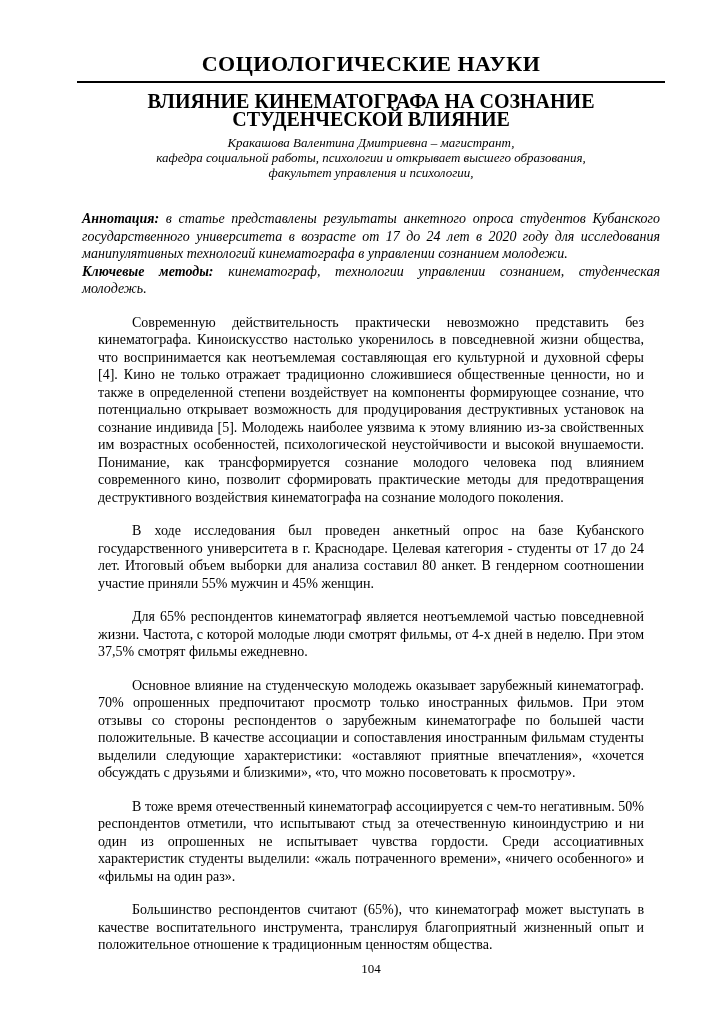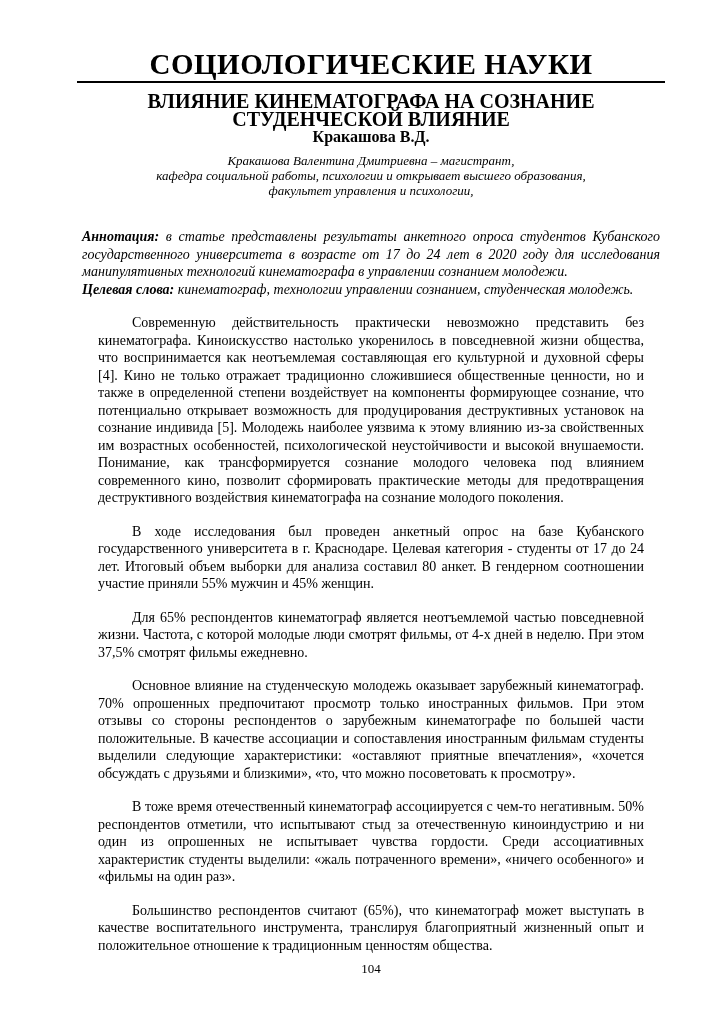--- a/index.html
+++ b/index.html
@@ -18,21 +18,21 @@
   .page {
     position: absolute;
     left: 82px;
     top: 0;
     width: 578px;
     height: 1013px;
   }
   .section-header {
     margin-top: 50px;
     text-align: center;
-    font-size: 29px;
+    font-size: 22px;
     font-weight: bold;
     letter-spacing: 0.5px;
     line-height: 28px;
   }
   .header-rule {
     border: none;
     border-top: 2.5px solid #000000;
     margin: 3px -5px 0 -5px;
   }
   .article-title {
@@ -91,31 +91,30 @@
 
   <div class="section-header">СОЦИОЛОГИЧЕСКИЕ НАУКИ</div>
 
   <hr class="header-rule">
 
   <div class="article-title">
     <div>ВЛИЯНИЕ КИНЕМАТОГРАФА НА СОЗНАНИЕ</div>
     <div>СТУДЕНЧЕСКОЙ ВЛИЯНИЕ</div>
   </div>
 
-  <div class="author">Кракашова В.Д.</div>
 
   <div class="affiliation">
     <div>Кракашова Валентина Дмитриевна – магистрант,</div>
     <div>кафедра социальной работы, психологии и открывает высшего образования,</div>
     <div>факультет управления и психологии,</div>
   </div>
 
   <div class="abstract-block">
     <div><span class="label">Аннотация:</span> <span>в статье представлены результаты анкетного опроса студентов Кубанского государственного университета в возрасте от 17 до 24 лет в 2020 году для исследования манипулятивных технологий кинематографа в управлении сознанием молодежи.</span></div>
-    <div><span class="label">Целевая слова:</span> <span>кинематограф, технологии управлении сознанием, студенческая молодежь.</span></div>
+    <div><span class="label">Ключевые методы:</span> <span>кинематограф, технологии управлении сознанием, студенческая молодежь.</span></div>
   </div>
 
   <div class="body-text">
     <p>Современную действительность практически невозможно представить без кинематографа. Киноискусство настолько укоренилось в повседневной жизни общества, что воспринимается как неотъемлемая составляющая его культурной и духовной сферы [4]. Кино не только отражает традиционно сложившиеся общественные ценности, но и также в определенной степени воздействует на компоненты формирующее сознание, что потенциально открывает возможность для продуцирования деструктивных установок на сознание индивида [5]. Молодежь наиболее уязвима к этому влиянию из-за свойственных им возрастных особенностей, психологической неустойчивости и высокой внушаемости. Понимание, как трансформируется сознание молодого человека под влиянием современного кино, позволит сформировать практические методы для предотвращения деструктивного воздействия кинематографа на сознание молодого поколения.</p>
     <p>В ходе исследования был проведен анкетный опрос на базе Кубанского государственного университета в г. Краснодаре. Целевая категория - студенты от 17 до 24 лет. Итоговый объем выборки для анализа составил 80 анкет. В гендерном соотношении участие приняли 55% мужчин и 45% женщин.</p>
     <p>Для 65% респондентов кинематограф является неотъемлемой частью повседневной жизни. Частота, с которой молодые люди смотрят фильмы, от 4-х дней в неделю. При этом 37,5% смотрят фильмы ежедневно.</p>
     <p>Основное влияние на студенческую молодежь оказывает зарубежный кинематограф. 70% опрошенных предпочитают просмотр только иностранных фильмов. При этом отзывы со стороны респондентов о зарубежным кинематографе по большей части положительные. В качестве ассоциации и сопоставления иностранным фильмам студенты выделили следующие характеристики: «оставляют приятные впечатления», «хочется обсуждать с друзьями и близкими», «то, что можно посоветовать к просмотру».</p>
     <p>В тоже время отечественный кинематограф ассоциируется с чем-то негативным. 50% респондентов отметили, что испытывают стыд за отечественную киноиндустрию и ни один из опрошенных не испытывает чувства гордости. Среди ассоциативных характеристик студенты выделили: «жаль потраченного времени», «ничего особенного» и «фильмы на один раз».</p>
     <p>Большинство респондентов считают (65%), что кинематограф может выступать в качестве воспитательного инструмента, транслируя благоприятный жизненный опыт и положительное отношение к традиционным ценностям общества.</p>
   </div>

